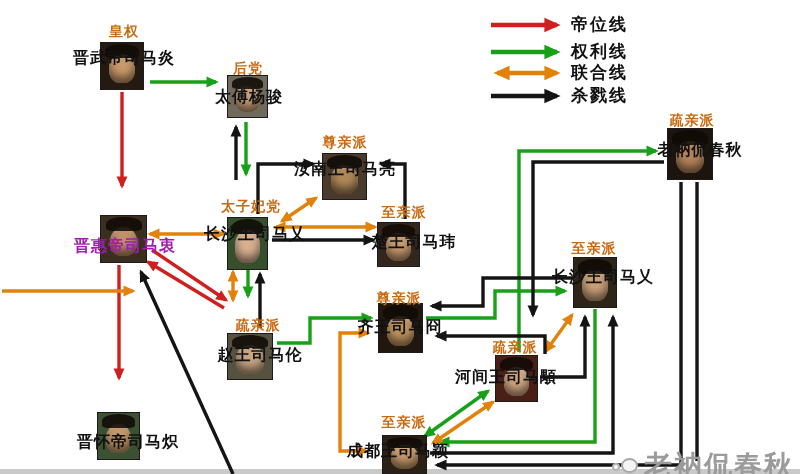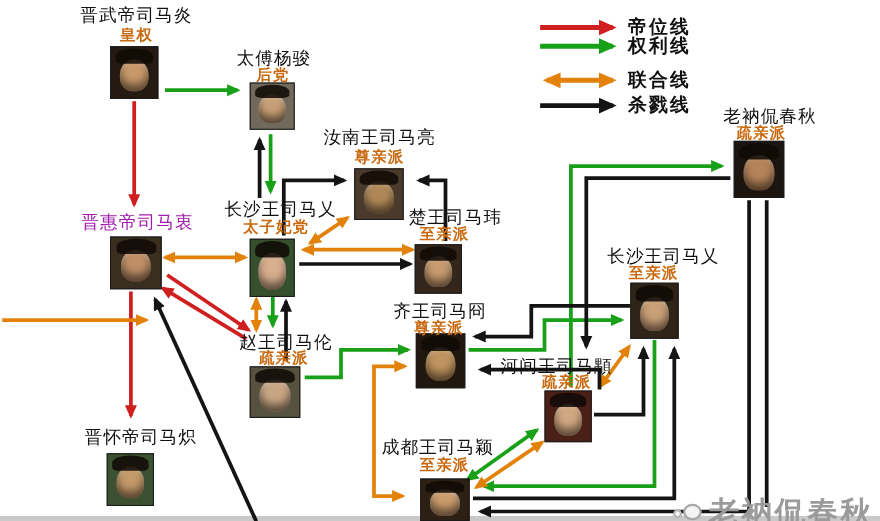--- a/index.html
+++ b/index.html
@@ -1,21 +1,21 @@
 <!DOCTYPE html>
 <html><head>
 <meta charset="utf-8">
 <style>
   html,body{margin:0;padding:0;background:#ffffff;}
   body{width:800px;height:474px;overflow:hidden;font-family:"DejaVu Sans",sans-serif;}
   .stage{position:relative;width:800px;height:474px;background:#ffffff;}
   svg.edges{position:absolute;left:0;top:0;width:800px;height:474px;z-index:1;}
   .node{position:absolute;z-index:2;}
   .node-name{position:absolute;transform:translateX(-50%);white-space:nowrap;
-    font-weight:normal;color:#111;font-size:16px;letter-spacing:1px;z-index:3;}
+    font-weight:bold;color:#111;font-size:16px;letter-spacing:1px;z-index:3;margin-top:44px;}
   .node-faction{position:absolute;transform:translateX(-50%);white-space:nowrap;
     font-weight:bold;font-size:14px;letter-spacing:1px;z-index:3;}
   .portrait{position:absolute;z-index:2;border:1px solid #1b1b1b;box-sizing:border-box;
     background:var(--bg,#2a2118);}
   .portrait::before{content:"";position:absolute;left:19%;top:24%;width:62%;height:64%;
     border-radius:48% 48% 42% 42%;background:var(--skin,#c49a6c);
     box-shadow:inset 0 -6px 8px rgba(0,0,0,.55),inset 0 3px 3px rgba(255,255,255,.25);}
   .portrait::after{content:"";position:absolute;left:10%;top:2%;width:80%;height:30%;
     border-radius:50% 50% 20% 20%;background:#100a06;opacity:.88;}
   .legend{position:absolute;left:0;top:0;z-index:4;}
@@ -88,21 +88,21 @@
       </g>
   </svg>
 
   <div class="legend" id="legend">
       <div class="legend-row" style="left: 488px; top: 13px;">
         <svg width="78" height="16">
           <line x1="3" y1="8" x2="69" y2="8" stroke="#cf1f1f" stroke-width="4.5" marker-end="url(#arr-succession)"></line>
         </svg>
         <span class="legend-label">帝位线</span>
       </div>
-      <div class="legend-row" style="left: 488px; top: 30px;">
+      <div class="legend-row" style="left: 488px; top: 40px;">
         <svg width="78" height="16">
           <line x1="3" y1="8" x2="69" y2="8" stroke="#18a018" stroke-width="4.5" marker-end="url(#arr-power)"></line>
         </svg>
         <span class="legend-label">权利线</span>
       </div>
       <div class="legend-row" style="left: 488px; top: 61px;">
         <svg width="78" height="16">
           <line x1="9" y1="8" x2="69" y2="8" stroke="#e2820a" stroke-width="4.5" marker-end="url(#arr-alliance)" marker-start="url(#arr-alliance)"></line>
         </svg>
         <span class="legend-label">联合线</span>

